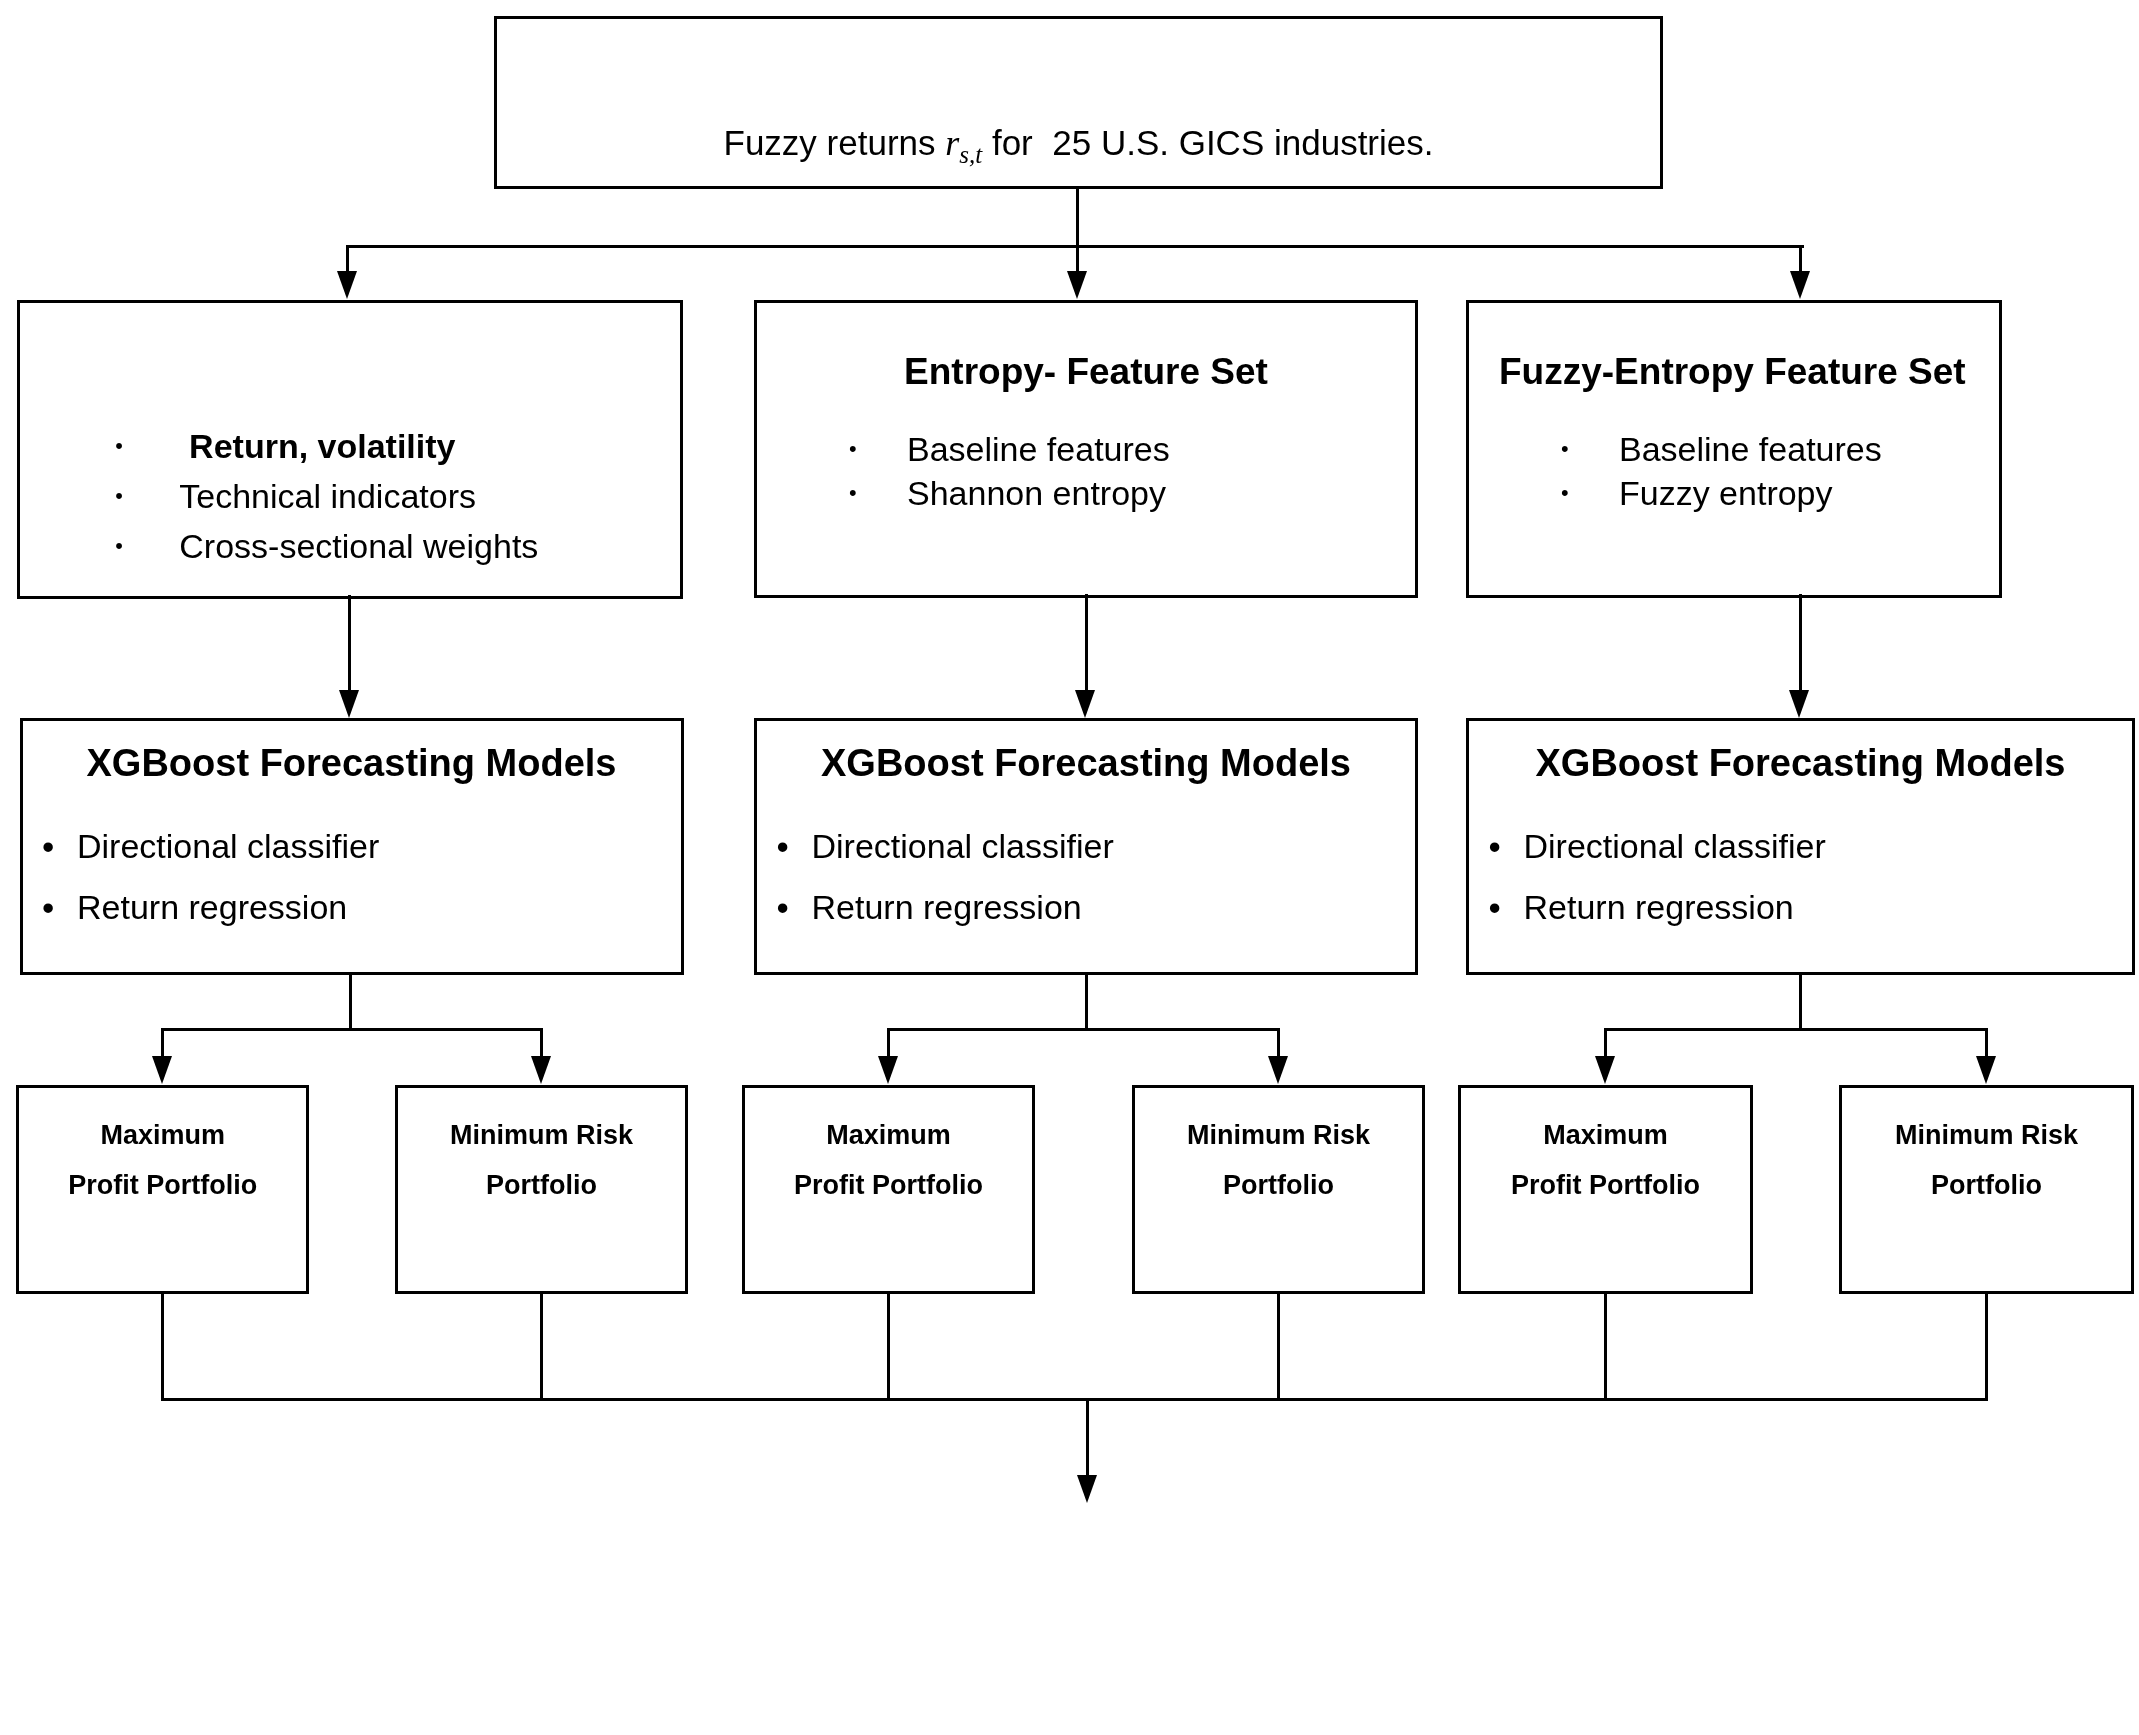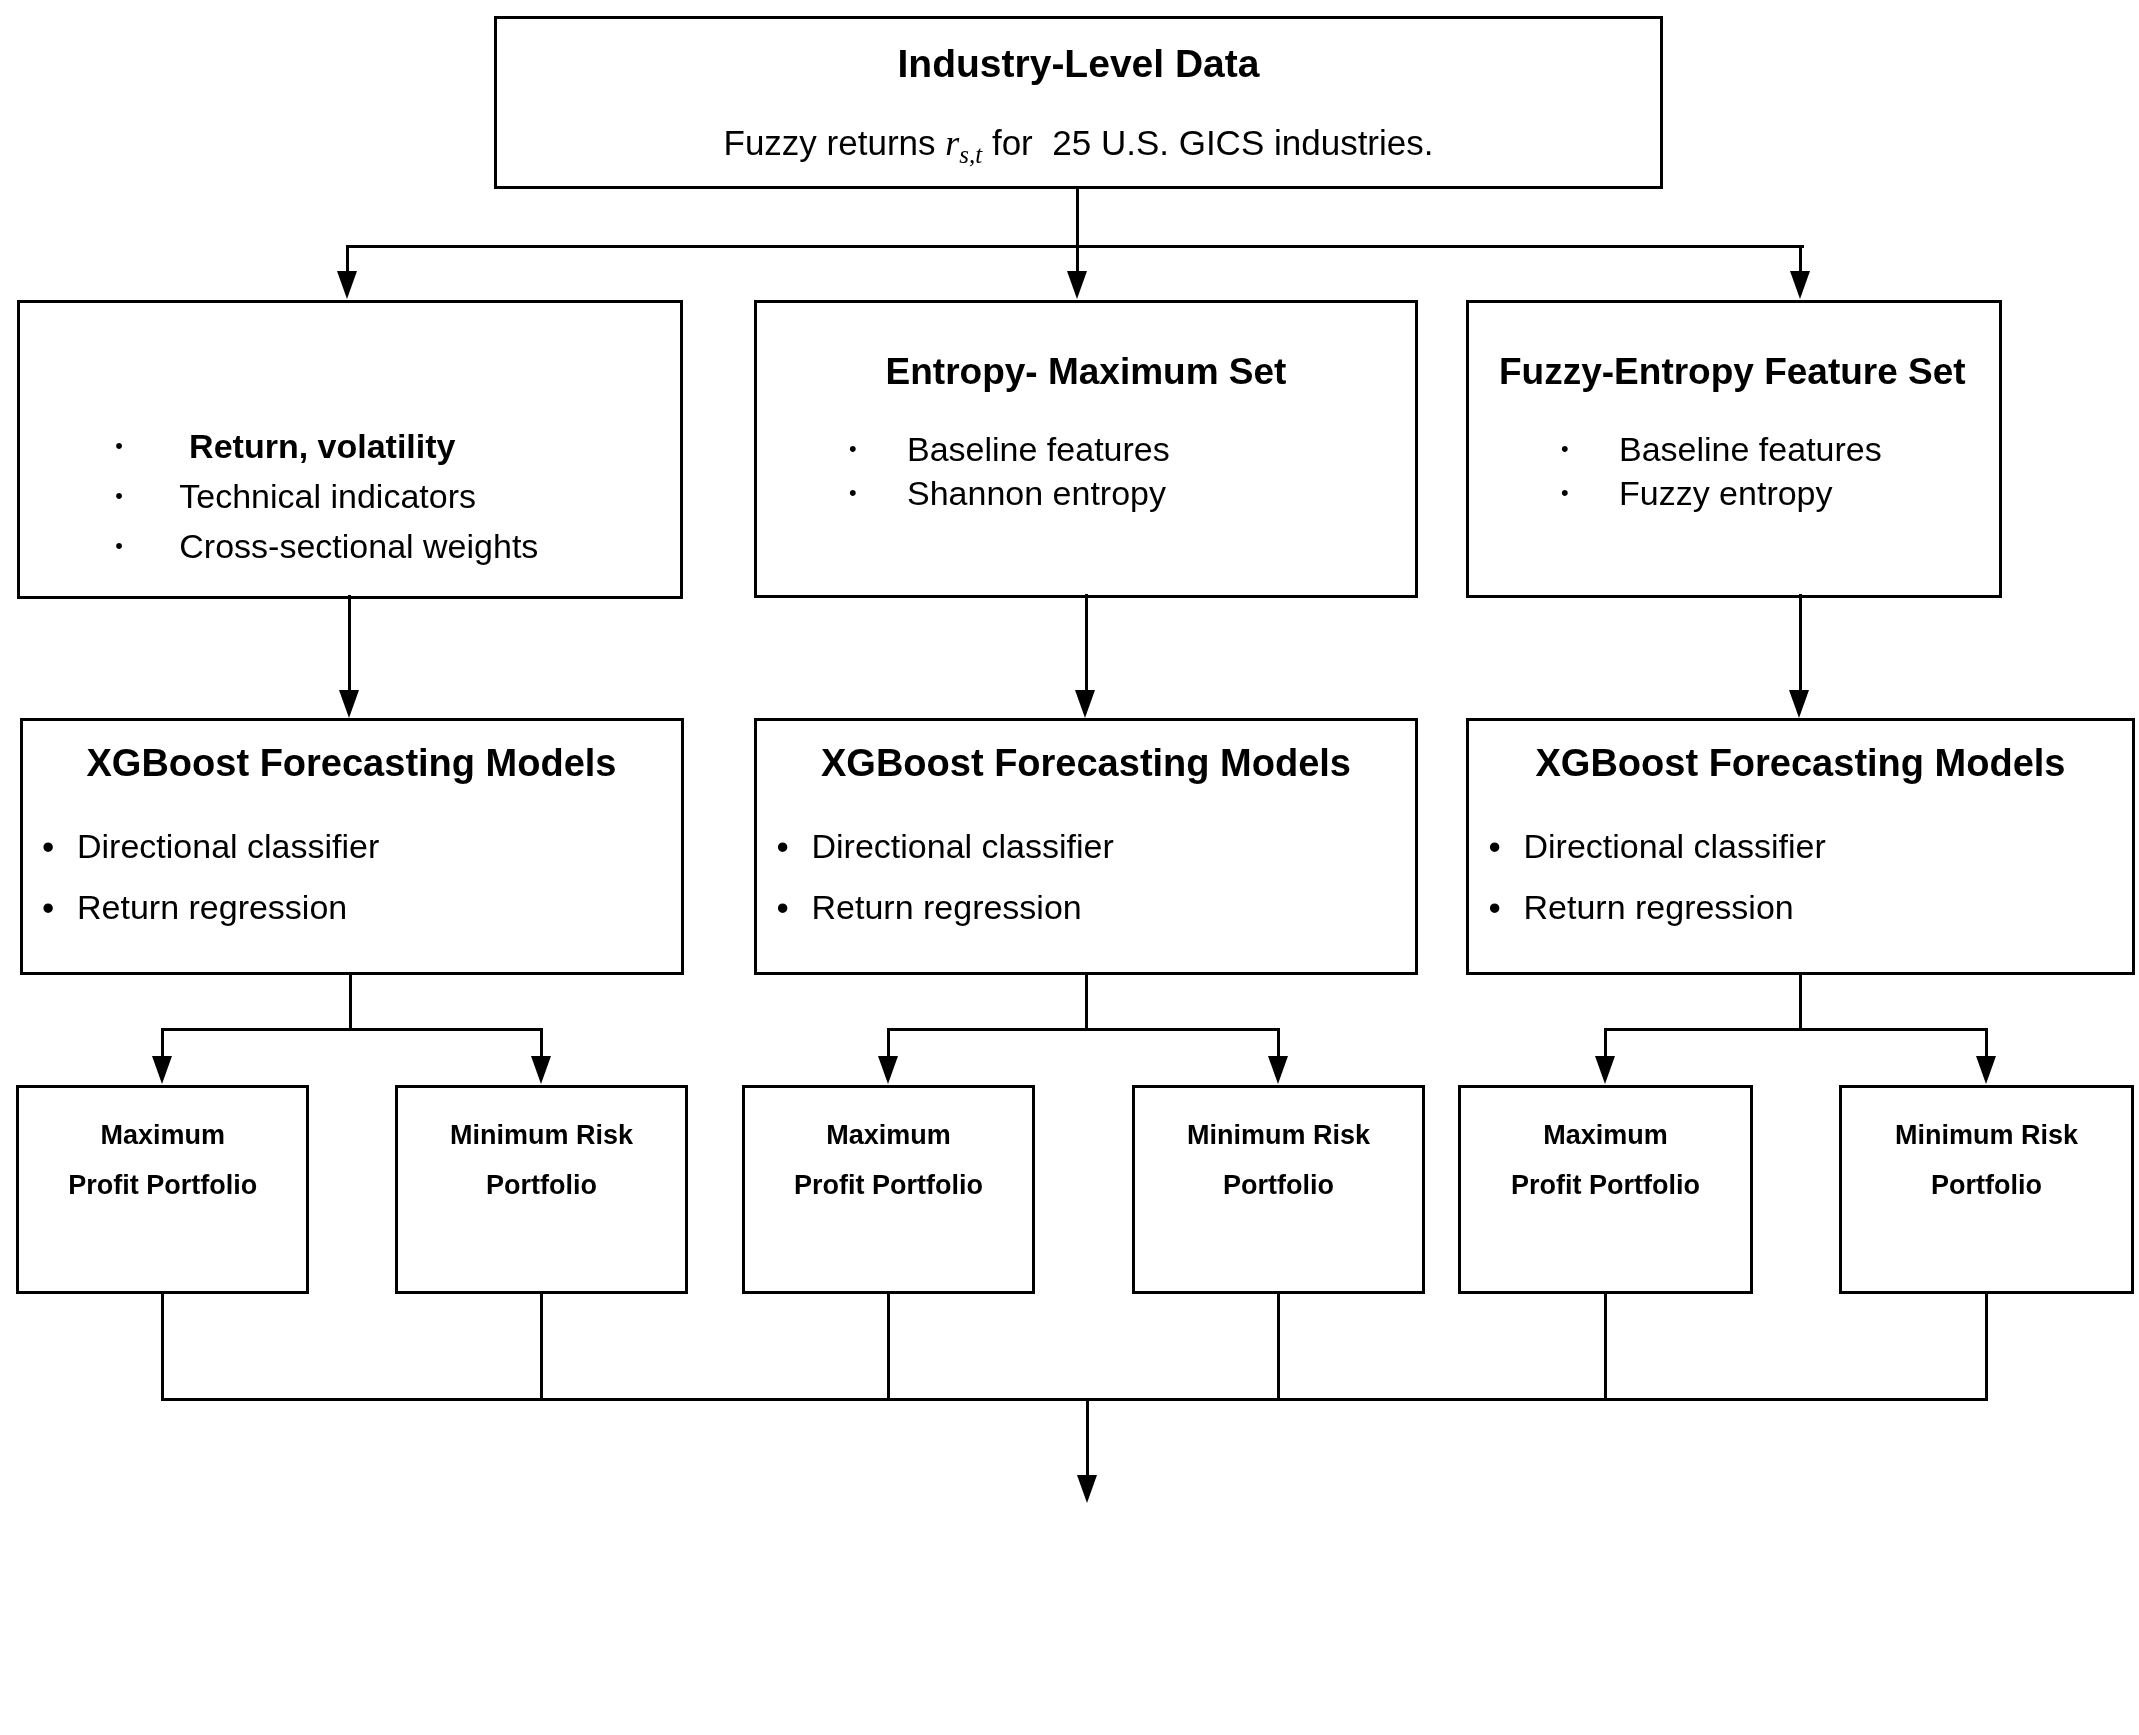--- a/index.html
+++ b/index.html
@@ -95,21 +95,20 @@
   }
   .bottom-title{ font-size:36px; top:30px; }
   .bottom-sub{ font-size:35px; top:115px; }
 </style>
 </head>
 <body>
 
 <div id="canvas">
 
   <div class="box" style="left:494px; top:15.7px; width:1169px; height:173px;">
-    <div class="box-title top-title" style="top:23px">Industry-Level Data</div>
     <div class="box-sub" style="top:104px"><span>Fuzzy returns </span><span class="formula-var">r</span><span class="formula-sub">s,t</span><span> for  25 U.S. GICS industries.</span></div>
   </div>
 
   <div class="vline" style="left:1076px; top:189px; height:58px;"></div>
   <div class="hline" style="left:346px; top:245px; width:1458px;"></div>
 
   <div class="vline" style="left:346px; top:245px; height:28px;"></div>
   <div class="arrowhead" style="left:337px; top:271px;"></div>
 
   <div class="vline" style="left:1076px; top:245px; height:28px;"></div>
@@ -129,21 +128,21 @@
         <span>Technical indicators</span>
       </div>
       <div class="bullet-row">
         <span class="bullet-marker">•</span>
         <span>Cross-sectional weights</span>
       </div>
     </div>
   </div>
 
   <div class="box" style="left:754px; top:300px; width:664px; height:298px;">
-    <div class="box-title" style="top:47px">Entropy- Maximum Set</div>
+    <div class="box-title" style="top:47px">Entropy- Feature Set</div>
     <div class="bullet-list feat-list-2" style="left:92px; top:124px; right:10.8px;">
       <div class="bullet-row">
         <span class="bullet-marker">•</span>
         <span>Baseline features</span>
       </div>
       <div class="bullet-row">
         <span class="bullet-marker">•</span>
         <span>Shannon entropy</span>
       </div>
     </div>

